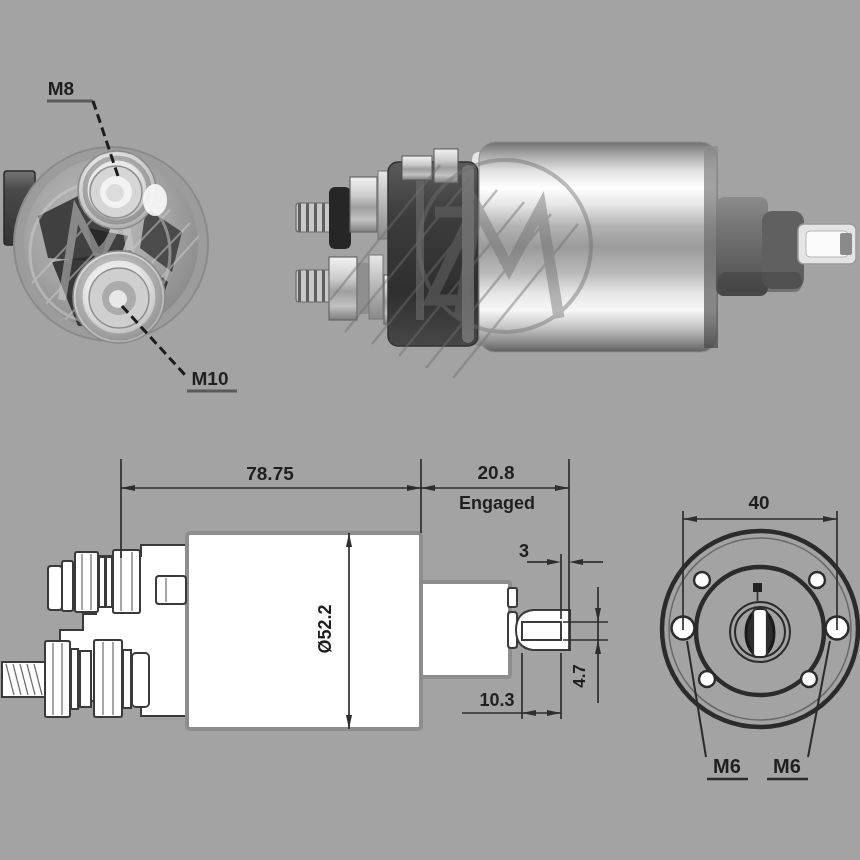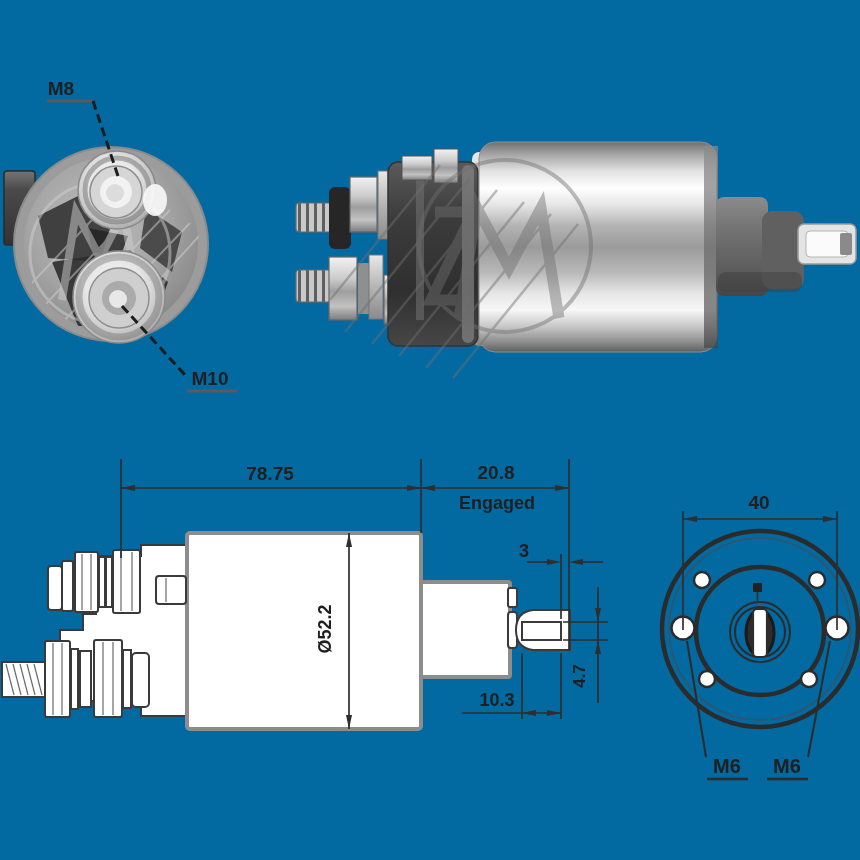--- a/index.html
+++ b/index.html
@@ -1,16 +1,16 @@
 <!DOCTYPE html>
 <html><head>
 <meta charset="utf-8">
 <style>
   html,body{margin:0;padding:0;background:#ffffff;}
-  .page{position:relative;width:860px;height:860px;background:#0369a1;overflow:hidden;}
+  .page{position:relative;width:860px;height:860px;background:#a3a3a3;overflow:hidden;}
   svg{display:block;}
   .dim-text{font-family:"Liberation Sans",sans-serif;font-weight:700;fill:#1f1f1f;}
   .f20{font-size:20px}.f19{font-size:19px}.f18{font-size:18px}.f17{font-size:17px}
   .thin{stroke:#2e2e2e;stroke-width:1.7;fill:none;}
   .thick{stroke:#8d8d8d;stroke-width:4;fill:#ffffff;}
   .part{stroke:#3a3a3a;stroke-width:2;fill:#ffffff;}
   .facet{stroke:#6a6a6a;stroke-width:1.2;fill:none;}
   .arrow{fill:#2e2e2e;stroke:none;}
   .cthick{stroke:#2b2b2b;stroke-width:4.5;fill:none;}
   .cthin{stroke:#2b2b2b;stroke-width:2.4;fill:#ffffff;}

